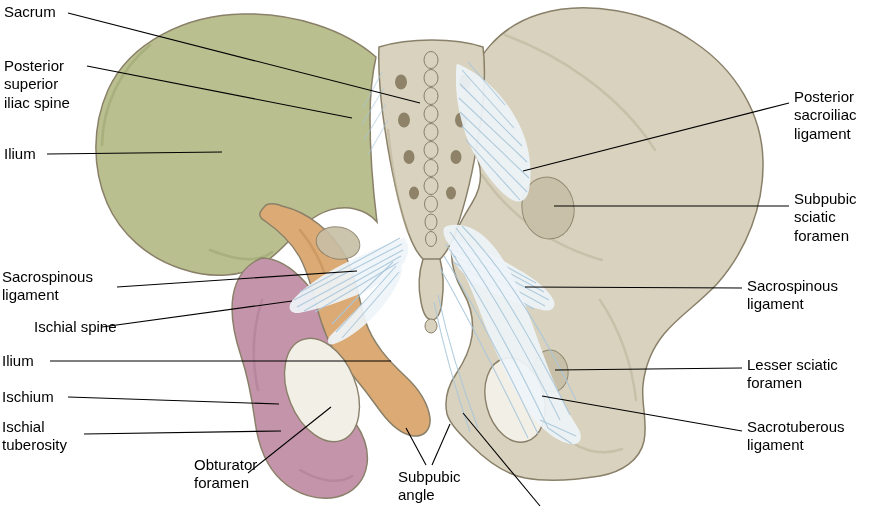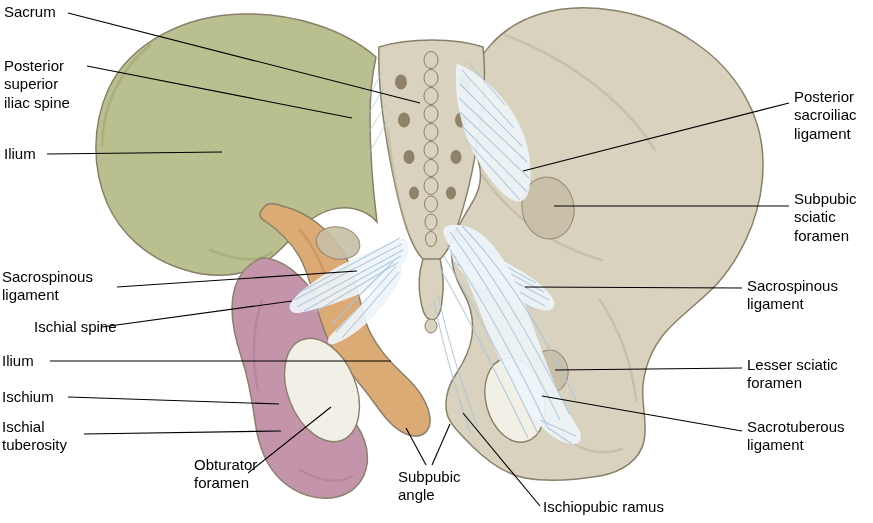--- a/index.html
+++ b/index.html
@@ -300,21 +300,20 @@
 ligament</div>
   <div class="label" style="left:2px;   top:318px;margin-left:32px;">Ischial spine</div>
   <div class="label" style="left:2px;   top:352px;">Ilium</div>
   <div class="label" style="left:2px;   top:388px;">Ischium</div>
   <div class="label" style="left:2px;   top:418px;">Ischial
 tuberosity</div>
   <div class="label" style="left:194px; top:456px;">Obturator
 foramen</div>
   <div class="label" style="left:398px; top:468px;">Subpubic
 angle</div>
-  <div class="label" style="left:543px; top:498px;">Ischiopubic ramus</div>
   <div class="label" style="left:794px; top:88px;">Posterior
 sacroiliac
 ligament</div>
   <div class="label" style="left:794px; top:190px;">Subpubic
 sciatic
 foramen</div>
   <div class="label" style="left:747px; top:277px;">Sacrospinous
 ligament</div>
   <div class="label" style="left:747px; top:356px;">Lesser sciatic
 foramen</div>

